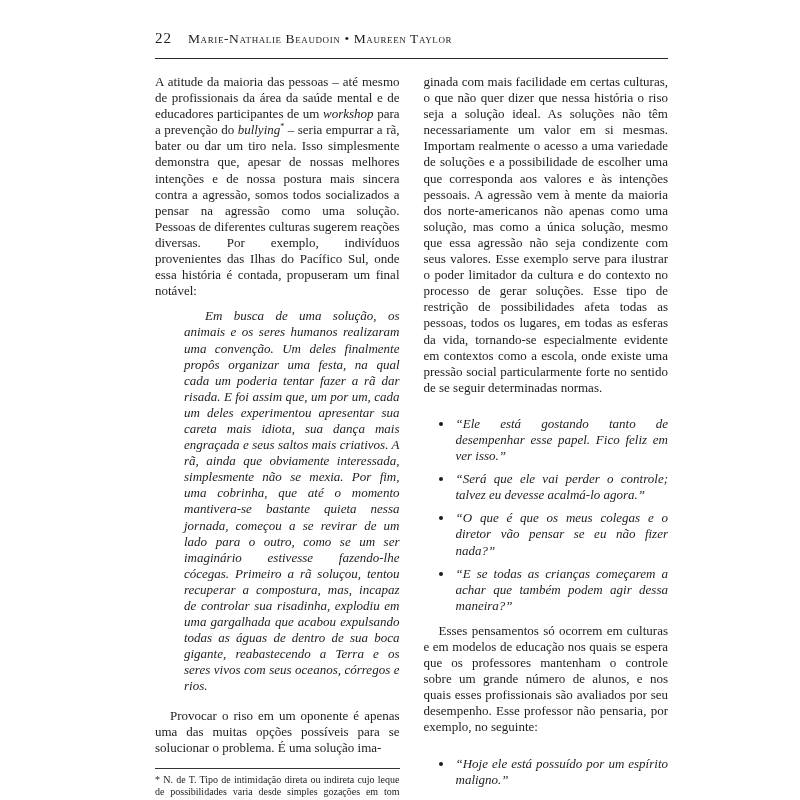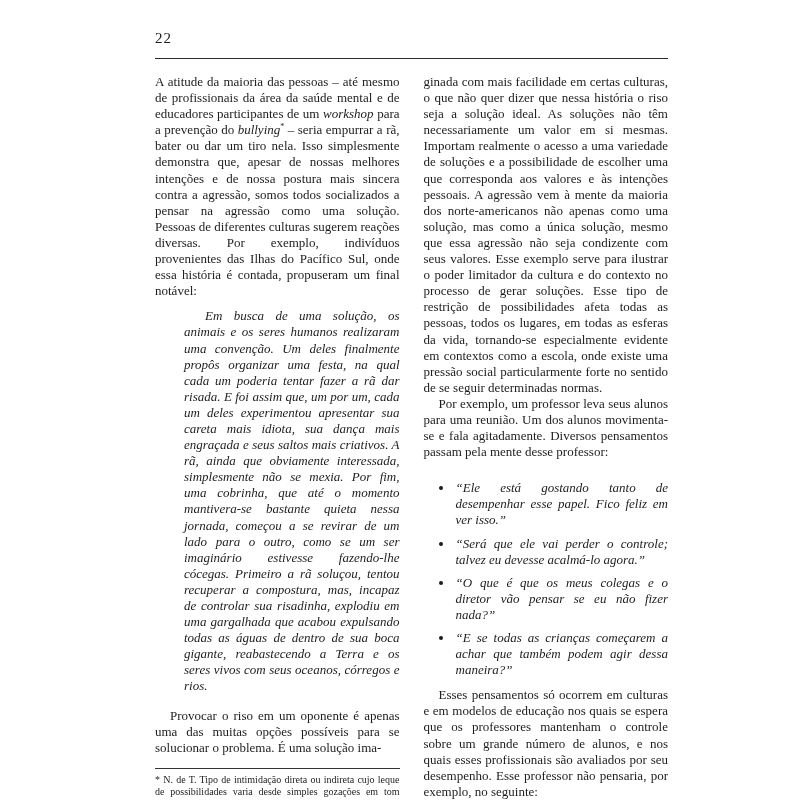--- a/index.html
+++ b/index.html
@@ -93,40 +93,40 @@
   i { font-style: italic; }
 </style>
 </head>
 <body>
 
 <div class="page">
   <div class="content">
 
     <header class="page-header">
       <span class="page-number">22</span>
+      <span class="authors">Marie-Nathalie Beaudoin • Maureen Taylor</span>
     </header>
 
     <div class="columns">
 
       <div class="col col-left">
         <p class="body-par"><span>A atitude da maioria das pessoas – até mesmo de profissionais da área da saúde mental e de educadores participantes de um </span><i>workshop</i><span> para a prevenção do </span><i>bullying</i><sup>*</sup><span> – seria empurrar a rã, bater ou dar um tiro nela. Isso simplesmente demonstra que, apesar de nossas melhores intenções e de nossa postura mais sincera contra a agressão, somos todos socializados a pensar na agressão como uma solução. Pessoas de diferentes culturas sugerem reações diversas. Por exemplo, indivíduos provenientes das Ilhas do Pacífico Sul, onde essa história é contada, propuseram um final notável:</span></p>
 
         <div class="quote">Em busca de uma solução, os animais e os seres humanos realizaram uma convenção. Um deles finalmente propôs organizar uma festa, na qual cada um poderia tentar fazer a rã dar risada. E foi assim que, um por um, cada um deles experimentou apresentar sua careta mais idiota, sua dança mais engraçada e seus saltos mais criativos. A rã, ainda que obviamente interessada, simplesmente não se mexia. Por fim, uma cobrinha, que até o momento mantivera-se bastante quieta nessa jornada, começou a se revirar de um lado para o outro, como se um ser imaginário estivesse fazendo-lhe cócegas. Primeiro a rã soluçou, tentou recuperar a compostura, mas, incapaz de controlar sua risadinha, explodiu em uma gargalhada que acabou expulsando todas as águas de dentro de sua boca gigante, reabastecendo a Terra e os seres vivos com seus oceanos, córregos e rios.</div>
 
         <p class="body-par indent">Provocar o riso em um oponente é apenas uma das muitas opções possíveis para se solucionar o problema. É uma solução ima-</p>
 
         <div class="footnote">
           <div class="footnote-rule"></div>
           <p class="footnote-text"><span>* N. de T. Tipo de intimidação direta ou indireta cujo leque de possibilidades varia desde simples gozações em tom ofensivo até atitudes mais violentas que empreguem a força física. Dentre os elementos desencadeadores desses ataques estão a incapacidade de se lidar com as diferenças em termos de raça, </span><i>status</i><span>, aparência, etc.</span></p>
         </div>
       </div>
 
       <div class="col col-right">
         <p class="body-par">ginada com mais facilidade em certas culturas, o que não quer dizer que nessa história o riso seja a solução ideal. As soluções não têm necessariamente um valor em si mesmas. Importam realmente o acesso a uma variedade de soluções e a possibilidade de escolher uma que corresponda aos valores e às intenções pessoais. A agressão vem à mente da maioria dos norte-americanos não apenas como uma solução, mas como a única solução, mesmo que essa agressão não seja condizente com seus valores. Esse exemplo serve para ilustrar o poder limitador da cultura e do contexto no processo de gerar soluções. Esse tipo de restrição de possibilidades afeta todas as pessoas, todos os lugares, em todas as esferas da vida, tornando-se especialmente evidente em contextos como a escola, onde existe uma pressão social particularmente forte no sentido de se seguir determinadas normas.</p>
-        <p class="body-par indent">Por exemplo, um professor leva seus alunos para uma reunião. Um dos alunos movimenta-se e fala agitadamente. Diversos pensamentos passam pela mente desse professor:</p>
 
         <ul class="bullets">
           <li><span>“Ele está gostando tanto de desempenhar esse papel. Fico feliz em ver isso.”</span></li>
           <li><span>“Será que ele vai perder o controle; talvez eu devesse acalmá-lo agora.”</span></li>
           <li><span>“O que é que os meus colegas e o diretor vão pensar se eu não fizer nada?”</span></li>
           <li><span>“E se todas as crianças começarem a achar que também podem agir dessa maneira?”</span></li>
         </ul>
 
         <p class="body-par indent">Esses pensamentos só ocorrem em culturas e em modelos de educação nos quais se espera que os professores mantenham o controle sobre um grande número de alunos, e nos quais esses profissionais são avaliados por seu desempenho. Esse professor não pensaria, por exemplo, no seguinte:</p>
 

